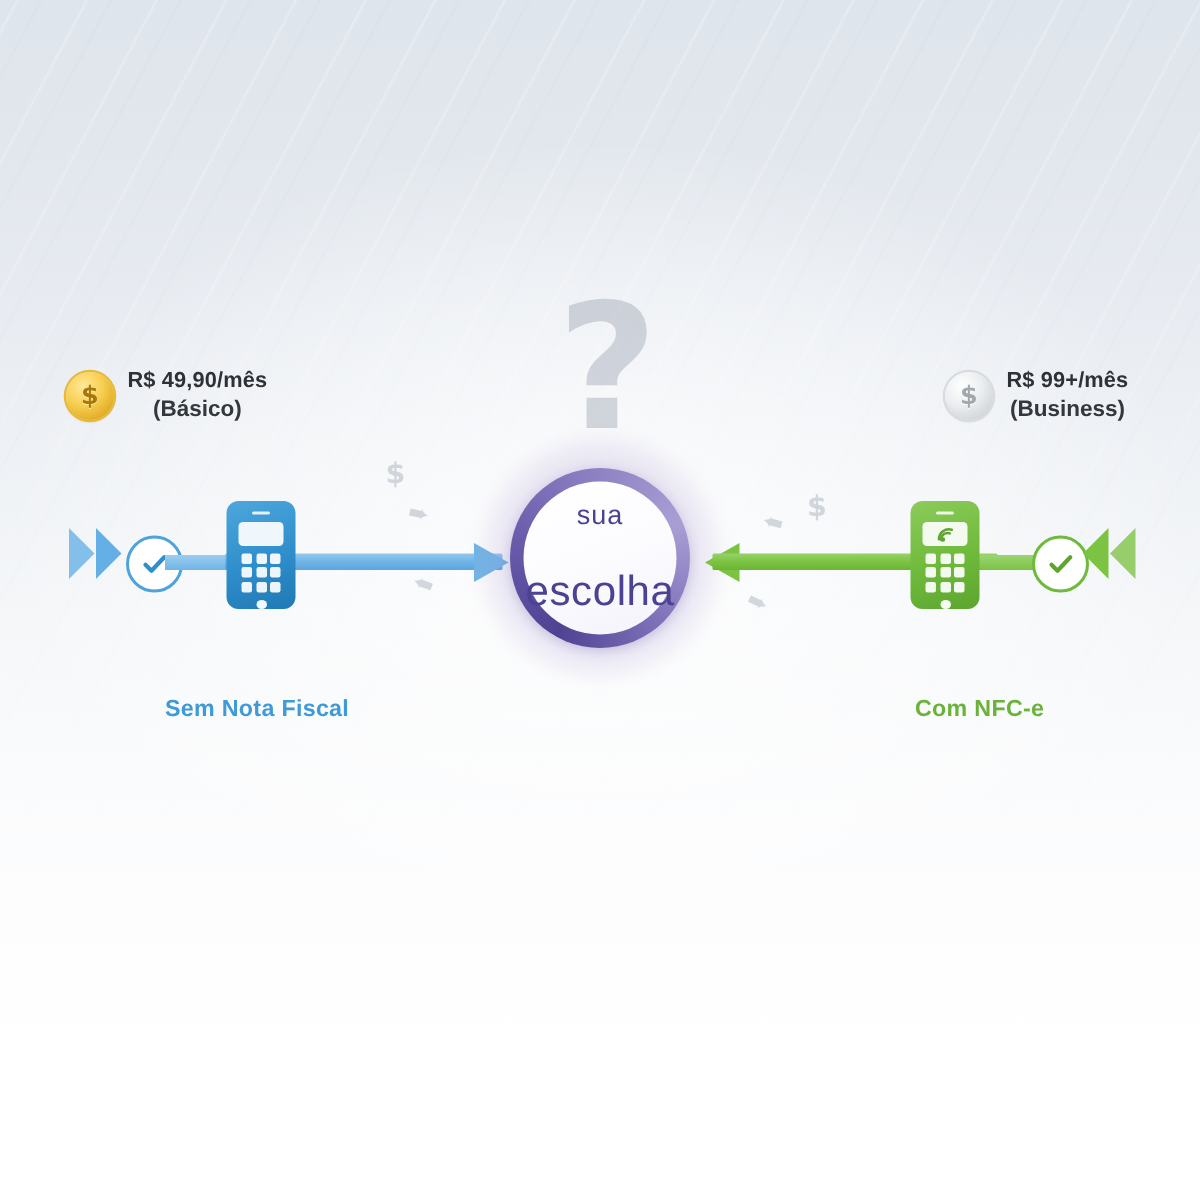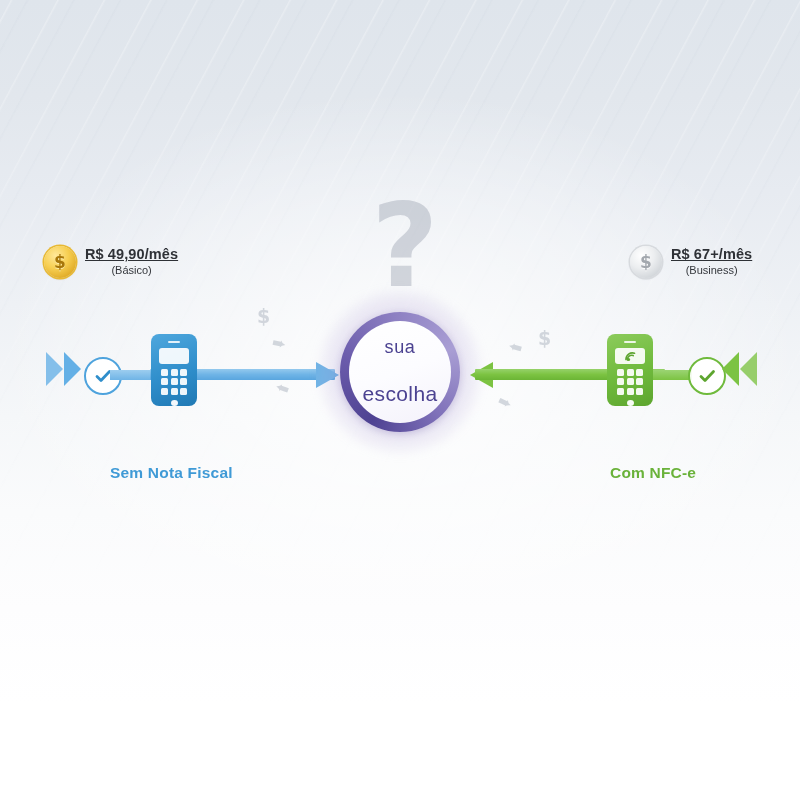--- a/index.html
+++ b/index.html
@@ -108,25 +108,24 @@
 
   .price-text {
     line-height: 1.22;
     color: #2e3136;
   }
   .price-main {
     font-size: 14.5px;
     font-weight: bold;
     white-space: nowrap;
     letter-spacing: 0.1px;
-    text-decoration: underline;
   }
   .price-sub {
-    font-size: 11px;
-    font-weight: normal;
+    font-size: 15px;
+    font-weight: bold;
     white-space: nowrap;
     text-align: center;
     color: #34373c;
   }
 
   
   .flow-line {
     position: absolute;
     height: 11px;
     border-radius: 1px;
@@ -303,21 +302,21 @@
     justify-content: center;
     gap: 24px;
   }
   .center-line1 {
     font-size: 18px;
     color: #4b4291;
     letter-spacing: 0.6px;
     line-height: 1.1;
   }
   .center-line2 {
-    font-size: 21px;
+    font-size: 28px;
     color: #4b4291;
     letter-spacing: 0.4px;
     line-height: 1.15;
   }
 
   
   .motif {
     position: absolute;
     color: rgba(150,160,175,0.40);
     font-family: "DejaVu Sans", sans-serif;
@@ -348,21 +347,21 @@
     <div class="coin gold">$</div>
     <div class="price-text">
       <div class="price-main">R$ 49,90/mês</div>
       <div class="price-sub">(Básico)</div>
     </div>
   </div>
 
   <div class="price-badge right">
     <div class="coin silver">$</div>
     <div class="price-text">
-      <div class="price-main">R$ 67+/mês</div>
+      <div class="price-main">R$ 99+/mês</div>
       <div class="price-sub">(Business)</div>
     </div>
   </div>
 
   <div class="chevrons left">
     <span class="chev r blue dim"></span>
     <span class="chev r blue"></span>
   </div>
 
   <div class="check-circle blue">

